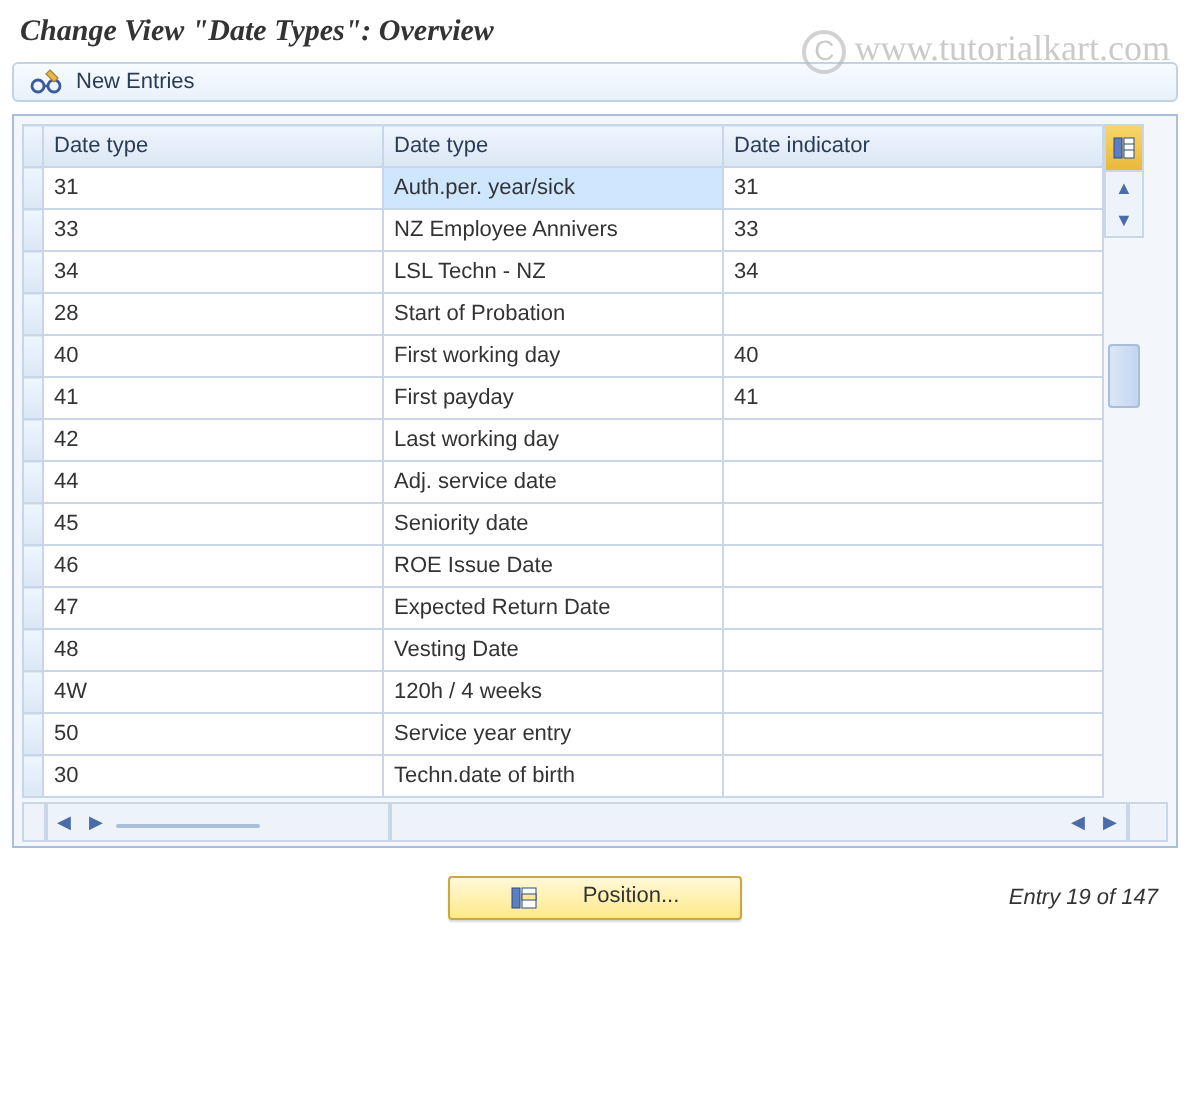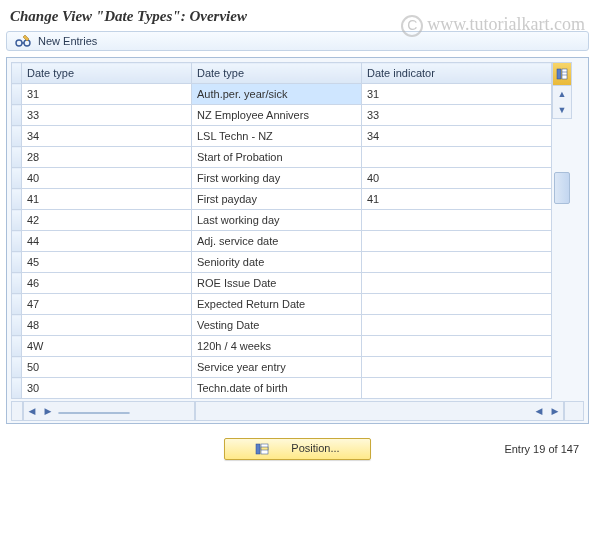--- a/index.html
+++ b/index.html
@@ -176,20 +176,21 @@
     font-size:11px;
     color:#333;
     box-shadow: 0 1px 1px rgba(0,0,0,0.15);
   }
   .pos-btn svg{display:block;}
   .footer-entry {
     position:absolute;
     right:10px;
     font-size:11px;
     color:#333;
+    font-style:italic;
   }
 </style>
 </head>
 <body>
 
 <div class="page">
   <div class="title">Change View "Date Types": Overview</div>
 
   <div class="watermark">
     <span class="watermark-circ">C</span><span>www.tutorialkart.com</span>

